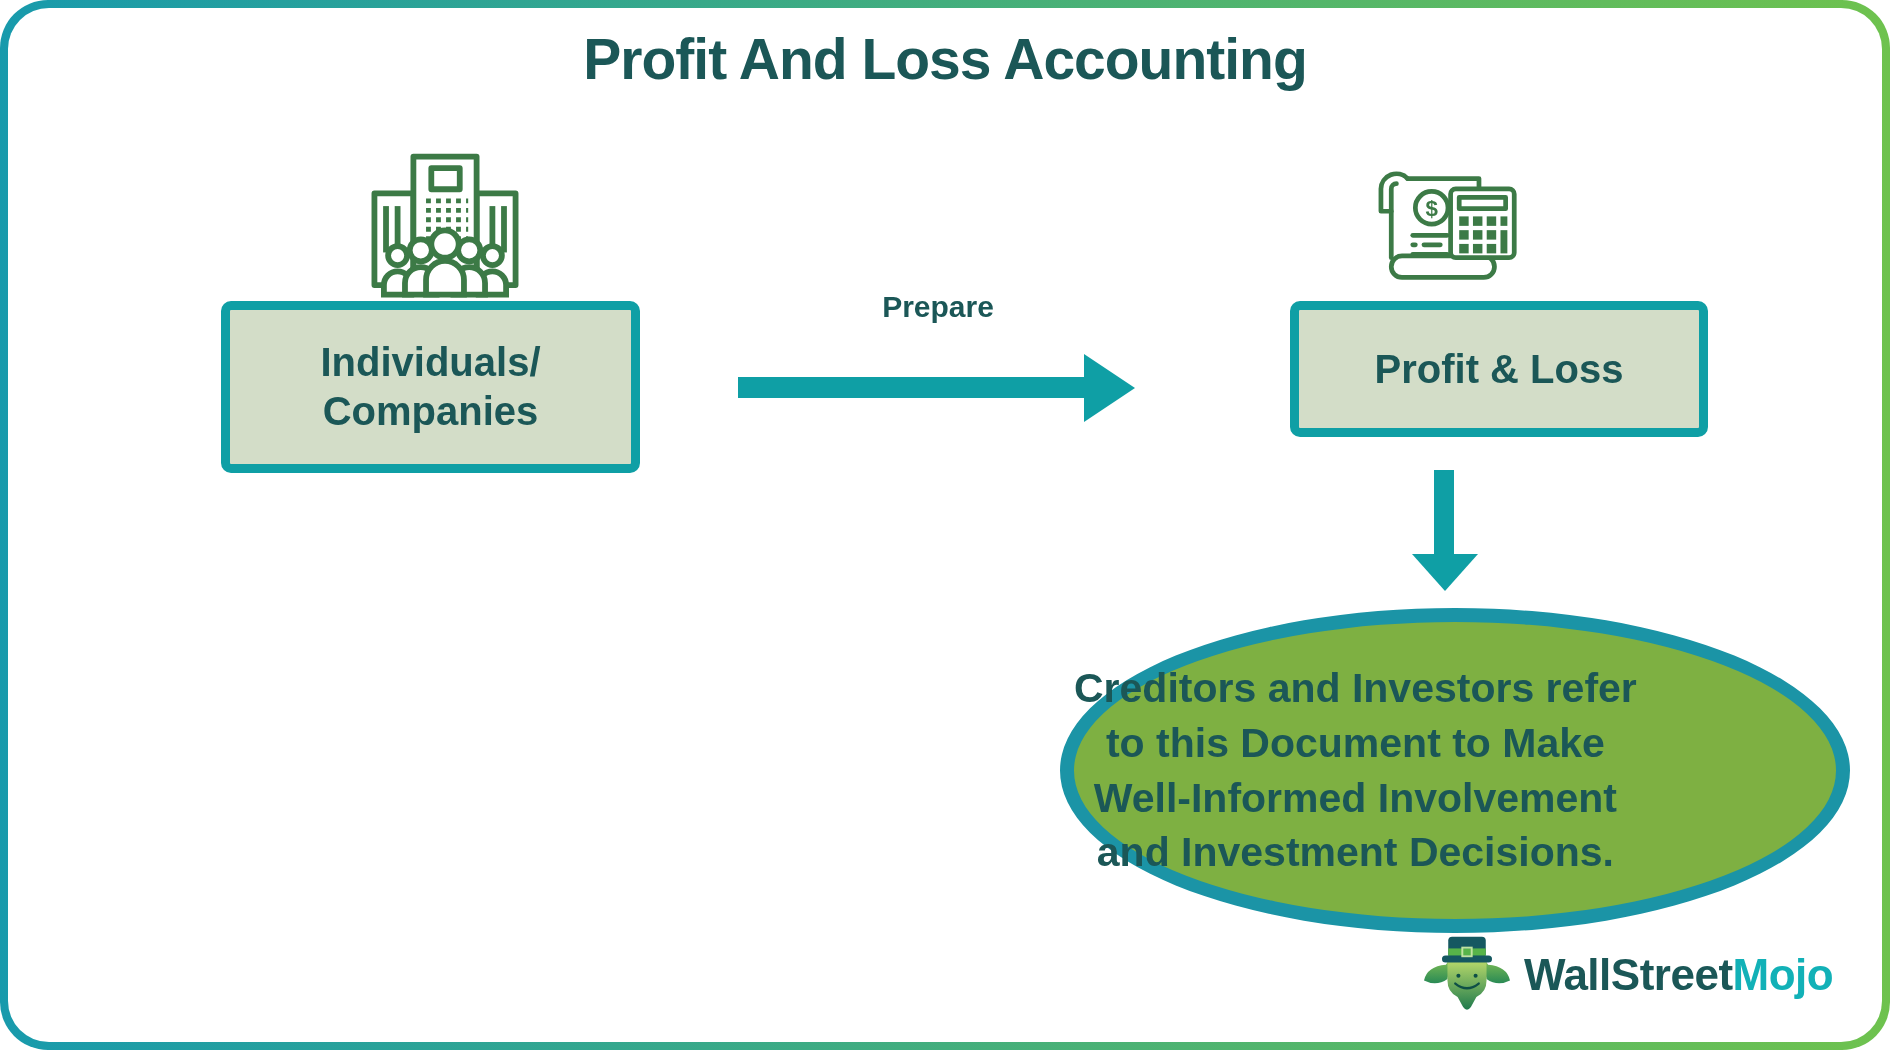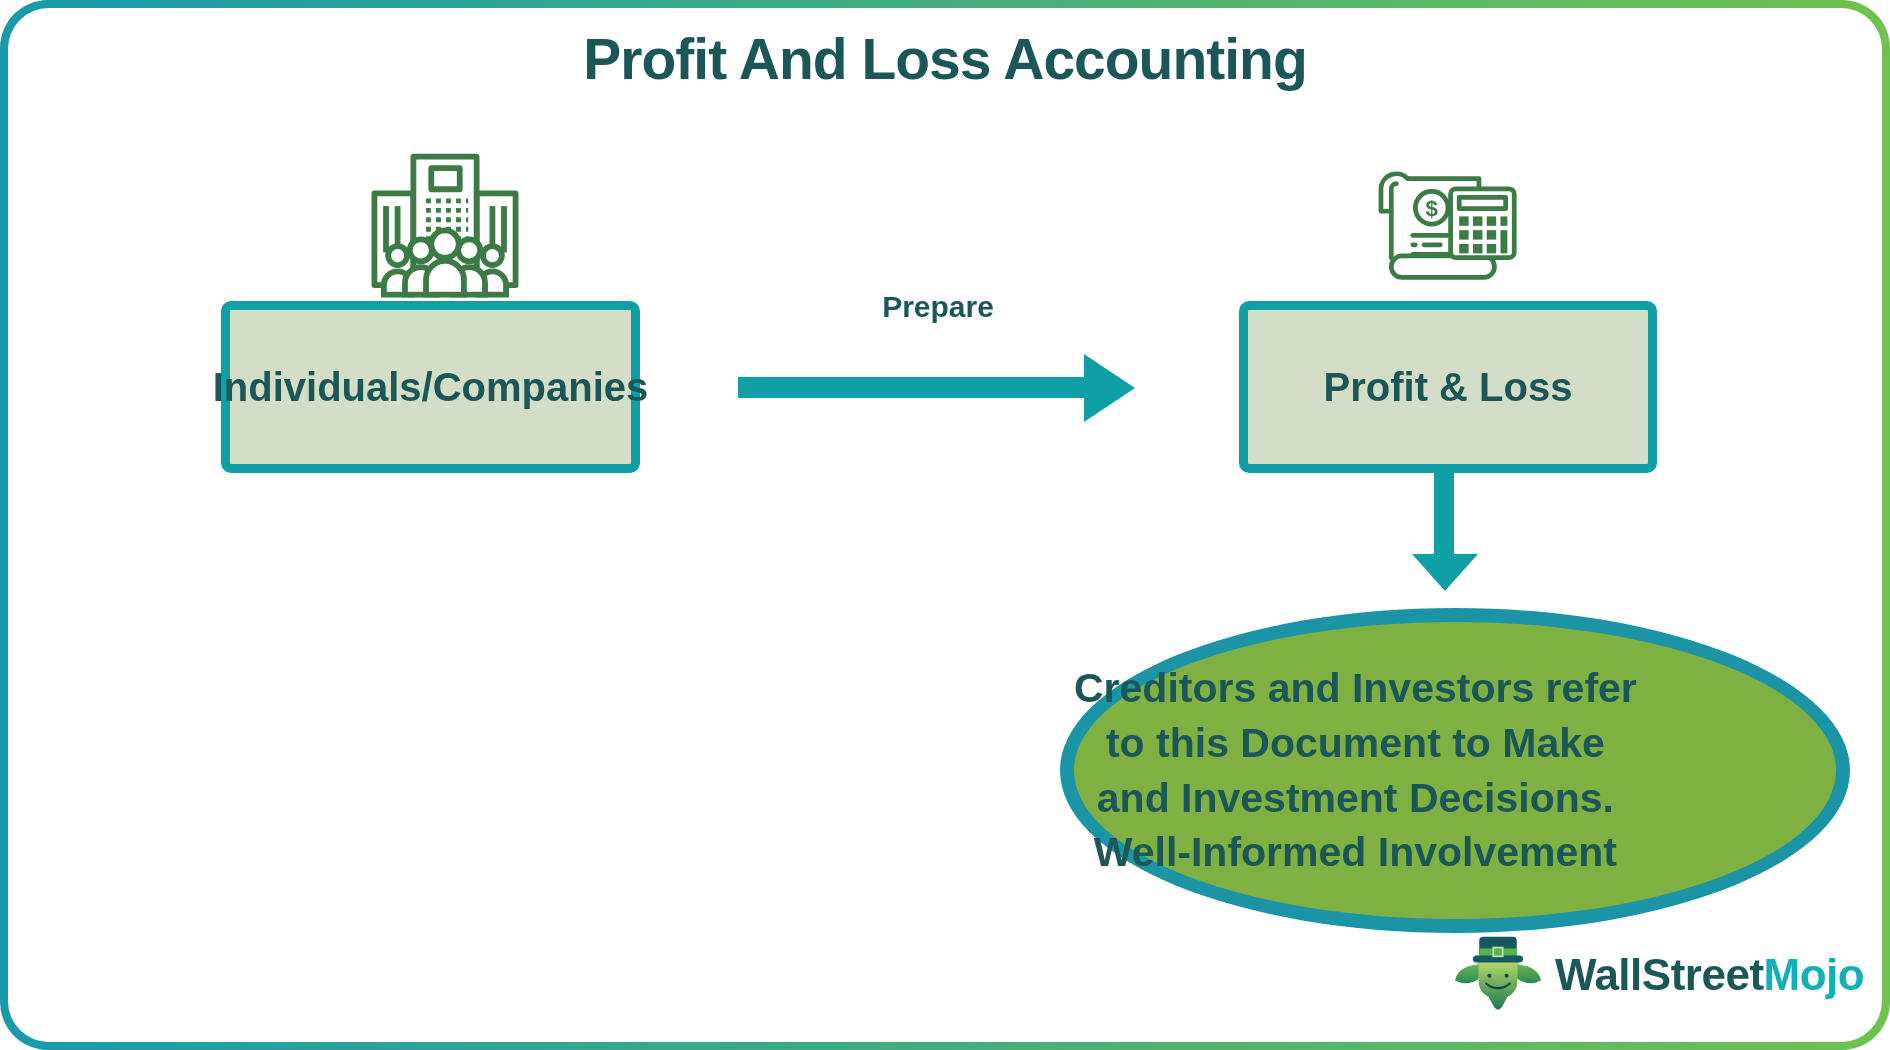--- a/index.html
+++ b/index.html
@@ -18,34 +18,34 @@
   html,body{width:1890px;height:1050px;background:#ffffff;overflow:hidden;
     font-family:"Liberation Sans", sans-serif;}
   .canvas{position:relative;width:1890px;height:1050px;}
   .card-border{position:absolute;inset:0;border-radius:48px;
     background:linear-gradient(90deg,var(--gradient_start),var(--gradient_end));
     padding:8px;}
   .card-inner{width:100%;height:100%;background:#ffffff;border-radius:41px;}
   .title{position:absolute;top:26px;left:0;width:1890px;text-align:center;
     font-size:57px;font-weight:700;letter-spacing:-1px;color:var(--dark_text);}
   .node-box{position:absolute;border:9px solid var(--teal_accent);border-radius:10px;
-    background:var(--box_fill);display:flex;flex-direction:row;align-items:center;
+    background:var(--box_fill);display:flex;flex-direction:column;align-items:center;
     justify-content:center;text-align:center;color:var(--dark_text);
     font-size:40px;font-weight:700;line-height:1.22;}
   .box-left{left:221px;top:301px;width:419px;height:172px;}
-  .box-right{left:1239px;top:301px;width:418px;height:172px;}
+  .box-right{left:1290px;top:301px;width:418px;height:136px;}
   .icon-abs{position:absolute;}
   .arrow-label{position:absolute;left:738px;top:290px;width:400px;text-align:center;
     font-size:30px;font-weight:700;color:var(--dark_text);}
   .ellipse{position:absolute;left:1060px;top:608px;width:790px;height:325px;
     border-radius:50%;border:14px solid var(--ellipse_border);background:var(--ellipse_fill);
     display:flex;align-items:center;justify-content:flex-start;}
   .ellipse-text{text-align:center;font-size:41px;font-weight:700;line-height:1.33;
     color:var(--dark_text);}
-  .logo{position:absolute;left:1455px;top:930px;display:flex;align-items:center;text-align:right;}
+  .logo{position:absolute;left:1424px;top:930px;display:flex;align-items:center;text-align:right;}
   .logo-text{font-size:44px;font-weight:700;margin-left:14px;letter-spacing:-0.5px;}
   .logo-text .p1{color:var(--dark_text);}
   .logo-text .p2{color:var(--mojo_teal);}
 </style>
 </head>
 <body>
 
 <div class="canvas">
 
   <div class="card-border">
@@ -135,22 +135,22 @@
 
   <svg class="icon-abs" style="left:1410px;top:470px" width="70" height="124" viewBox="0 0 70 124">
     <rect x="24" y="0" width="20" height="88" fill="var(--teal_accent)"></rect>
     <polygon points="2,84 68,84 35,121" fill="var(--teal_accent)"></polygon>
   </svg>
 
   <div class="ellipse">
     <div class="ellipse-text">
       <div>Creditors and Investors refer</div>
       <div>to this Document to Make</div>
+      <div>Well-Informed Involvement</div>
       <div>and Investment Decisions.</div>
-      <div>Well-Informed Involvement</div>
     </div>
   </div>
 
   <div class="logo">
     <svg width="86" height="90" viewBox="0 0 110 110">
       <defs>
         <linearGradient id="bullgrad" x1="0" y1="0" x2="0" y2="1">
           <stop offset="0" stop-color="#b9da6b"></stop>
             <stop offset="1" stop-color="#1f7a4d"></stop>
         </linearGradient>

